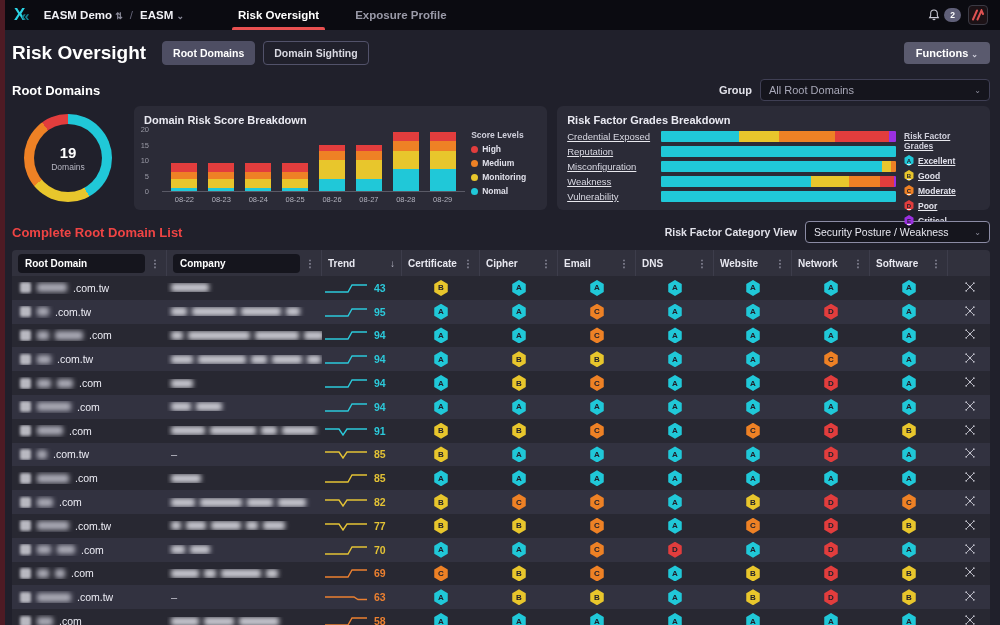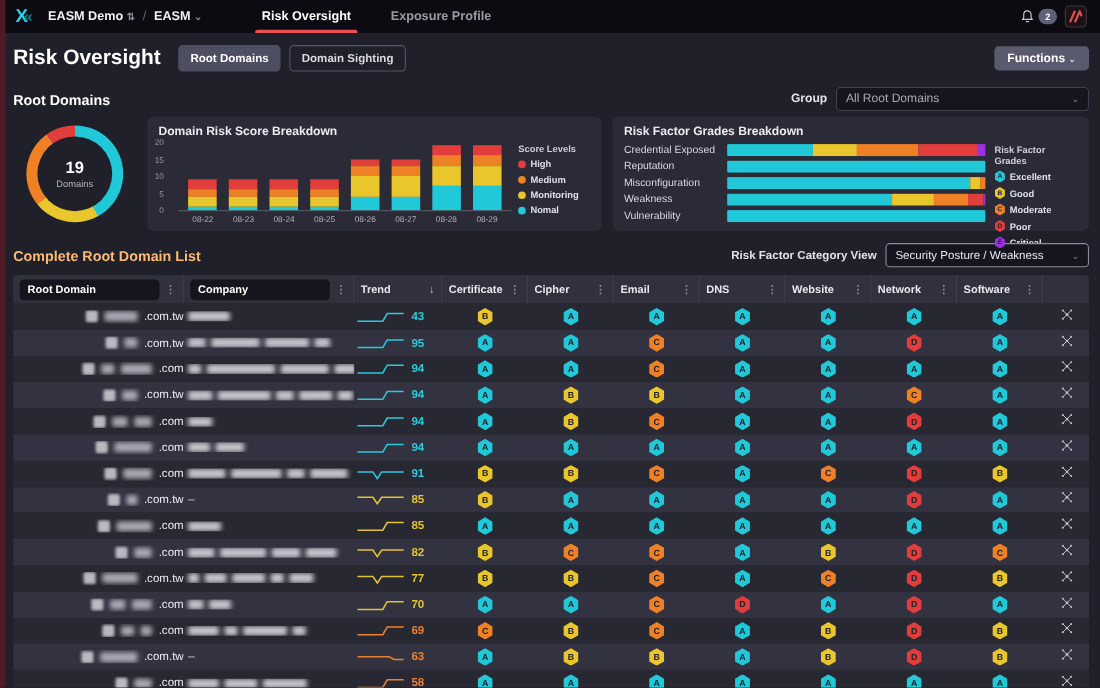--- a/index.html
+++ b/index.html
@@ -70,47 +70,47 @@
   .bar div { width:100%; }
   .xlabels { display:flex; justify-content:space-around; padding:0 4px; margin-top:3px; }
   .xlabels span { width:26px; text-align:center; font-size:7.5px; color:#b2b2be; }
   .legend { width:72px; padding-left:6px; }
   .legend-title { font-size:8.5px; font-weight:700; color:#cfcfdb; margin-bottom:4px; }
   .legend-item { display:flex; align-items:center; gap:4px; margin-bottom:4px; }
   .legend-item .dot { width:7px; height:7px; border-radius:50%; }
   .legend-item .txt { font-size:8.5px; font-weight:600; color:#e0e0ea; }
 
   .grades-card { flex:1.05; }
-  .grades-body { display:flex; margin-top:5px; }
+  .grades-body { display:flex; margin-top:5px;text-decoration:underline; }
   .grade-rows { flex:1; }
   .grade-row { display:flex; align-items:center; margin-bottom:4px; }
   .grade-row .glabel { width:94px; font-size:9.5px; color:#d8d8e2; }
   .grade-row .gbar { flex:1; height:11px; display:flex; border-radius:1px; overflow:hidden; }
   .glegend { width:84px; padding-left:8px; }
   .hex { display:inline-flex; align-items:center; justify-content:center; clip-path:polygon(50% 0,95% 25%,95% 75%,50% 100%,5% 75%,5% 25%); color:#20202b; font-weight:800; }
   .hex.small { width:10px; height:11px; font-size:6px; }
 
   
   .list-head { display:flex; align-items:center; margin-top:10px; height:24px; }
-  .list-title { font-size:13px; font-weight:800; color:#fdba74; }
+  .list-title { font-size:13px; font-weight:800; color:#ef4444; }
   .catview { margin-left:auto; display:flex; align-items:center; gap:8px; }
   .catview-label { font-size:10.5px; font-weight:700; color:#e2e2ea; }
   .cat-select { width:185px; border-color:#8b8ba4; color:#e6e6ee; font-size:10.5px; }
 
   .table { margin-top:6px; }
   .thead { display:grid; grid-template-columns:155px 155px 80px repeat(7,78px) 44px; background:#31313d; border-radius:4px 4px 0 0; height:26px; align-items:center; }
   .th { display:flex; align-items:center; justify-content:space-between; padding:0 6px; height:100%; border-right:1px solid #3d3d4b; font-size:10px; font-weight:700; color:#e8e8f0; }
   .th:last-child { border-right:none; }
   .th .box { background:#15151d; border-radius:4px; padding:4px 7px; flex:1; font-size:10px; font-weight:700; color:#fff; }
   .th .kebab { color:#8c8c9c; font-size:10px; margin-left:5px; cursor:pointer; }
   .th .sort { color:#b8b8c6; font-size:10px; cursor:pointer; }
   .trow { display:grid; grid-template-columns:155px 155px 80px repeat(7,78px) 44px; height:23.8px; align-items:center; }
   .trow.odd { background:#282832; }
   .trow.even { background:#323240; }
-  .cell-domain { display:flex; align-items:center; gap:6px; padding-left:8px; overflow:hidden;justify-content:flex-end; }
+  .cell-domain { display:flex; align-items:center; gap:6px; padding-left:8px; overflow:hidden; }
   .favicon { width:11px; height:11px; background:#b9b9c1; border-radius:2px; filter:blur(1.5px); flex:none; }
   .blur { height:9px; background:#a9a9b4; border-radius:2px; filter:blur(2.5px); display:inline-block; flex:none; }
   .suffix { font-size:10.5px; color:#ececf4; white-space:nowrap; }
   .cell-company { display:flex; align-items:center; gap:5px; padding-left:4px; overflow:hidden; }
   .cell-company .blur { background:#c6c6ce; }
   .dash { font-size:11px; color:#c9c9d3; }
   .cell-trend { display:flex; align-items:center; justify-content:flex-end; gap:6px; padding-right:10px; }
   .score { font-size:10.5px; font-weight:700; width:18px; text-align:left; }
   .cell-grade { display:flex; justify-content:center; }
   .hex.grade { width:15px; height:16px; font-size:8px; }

